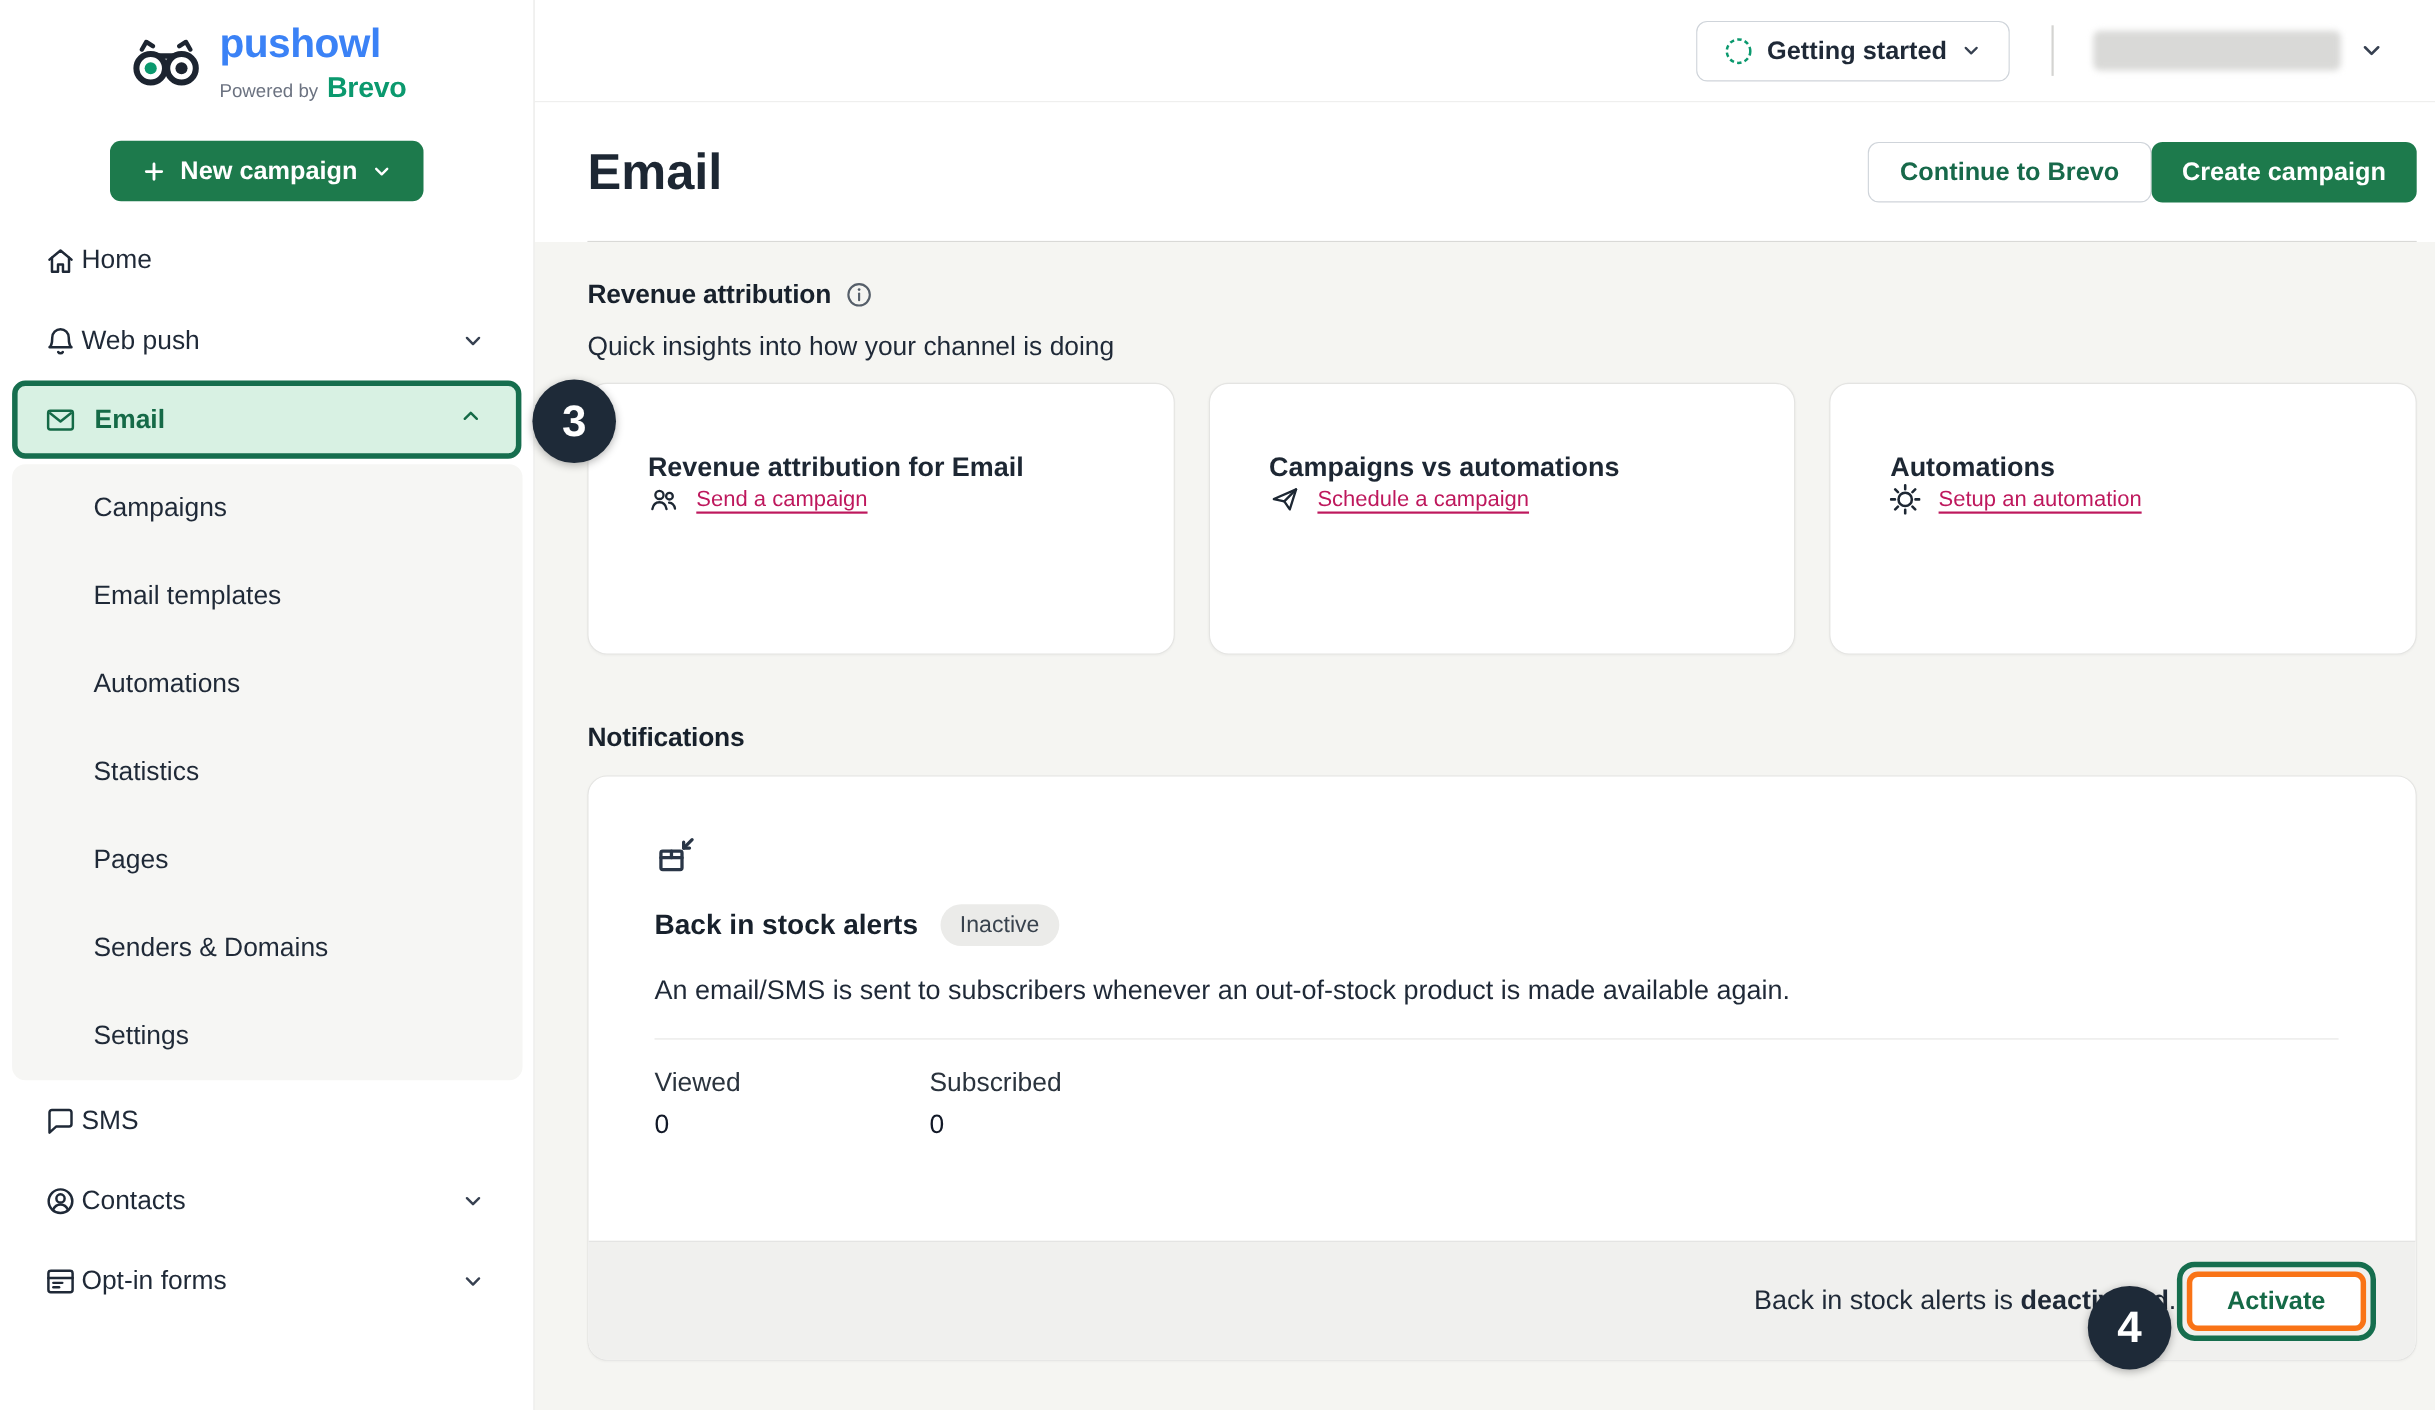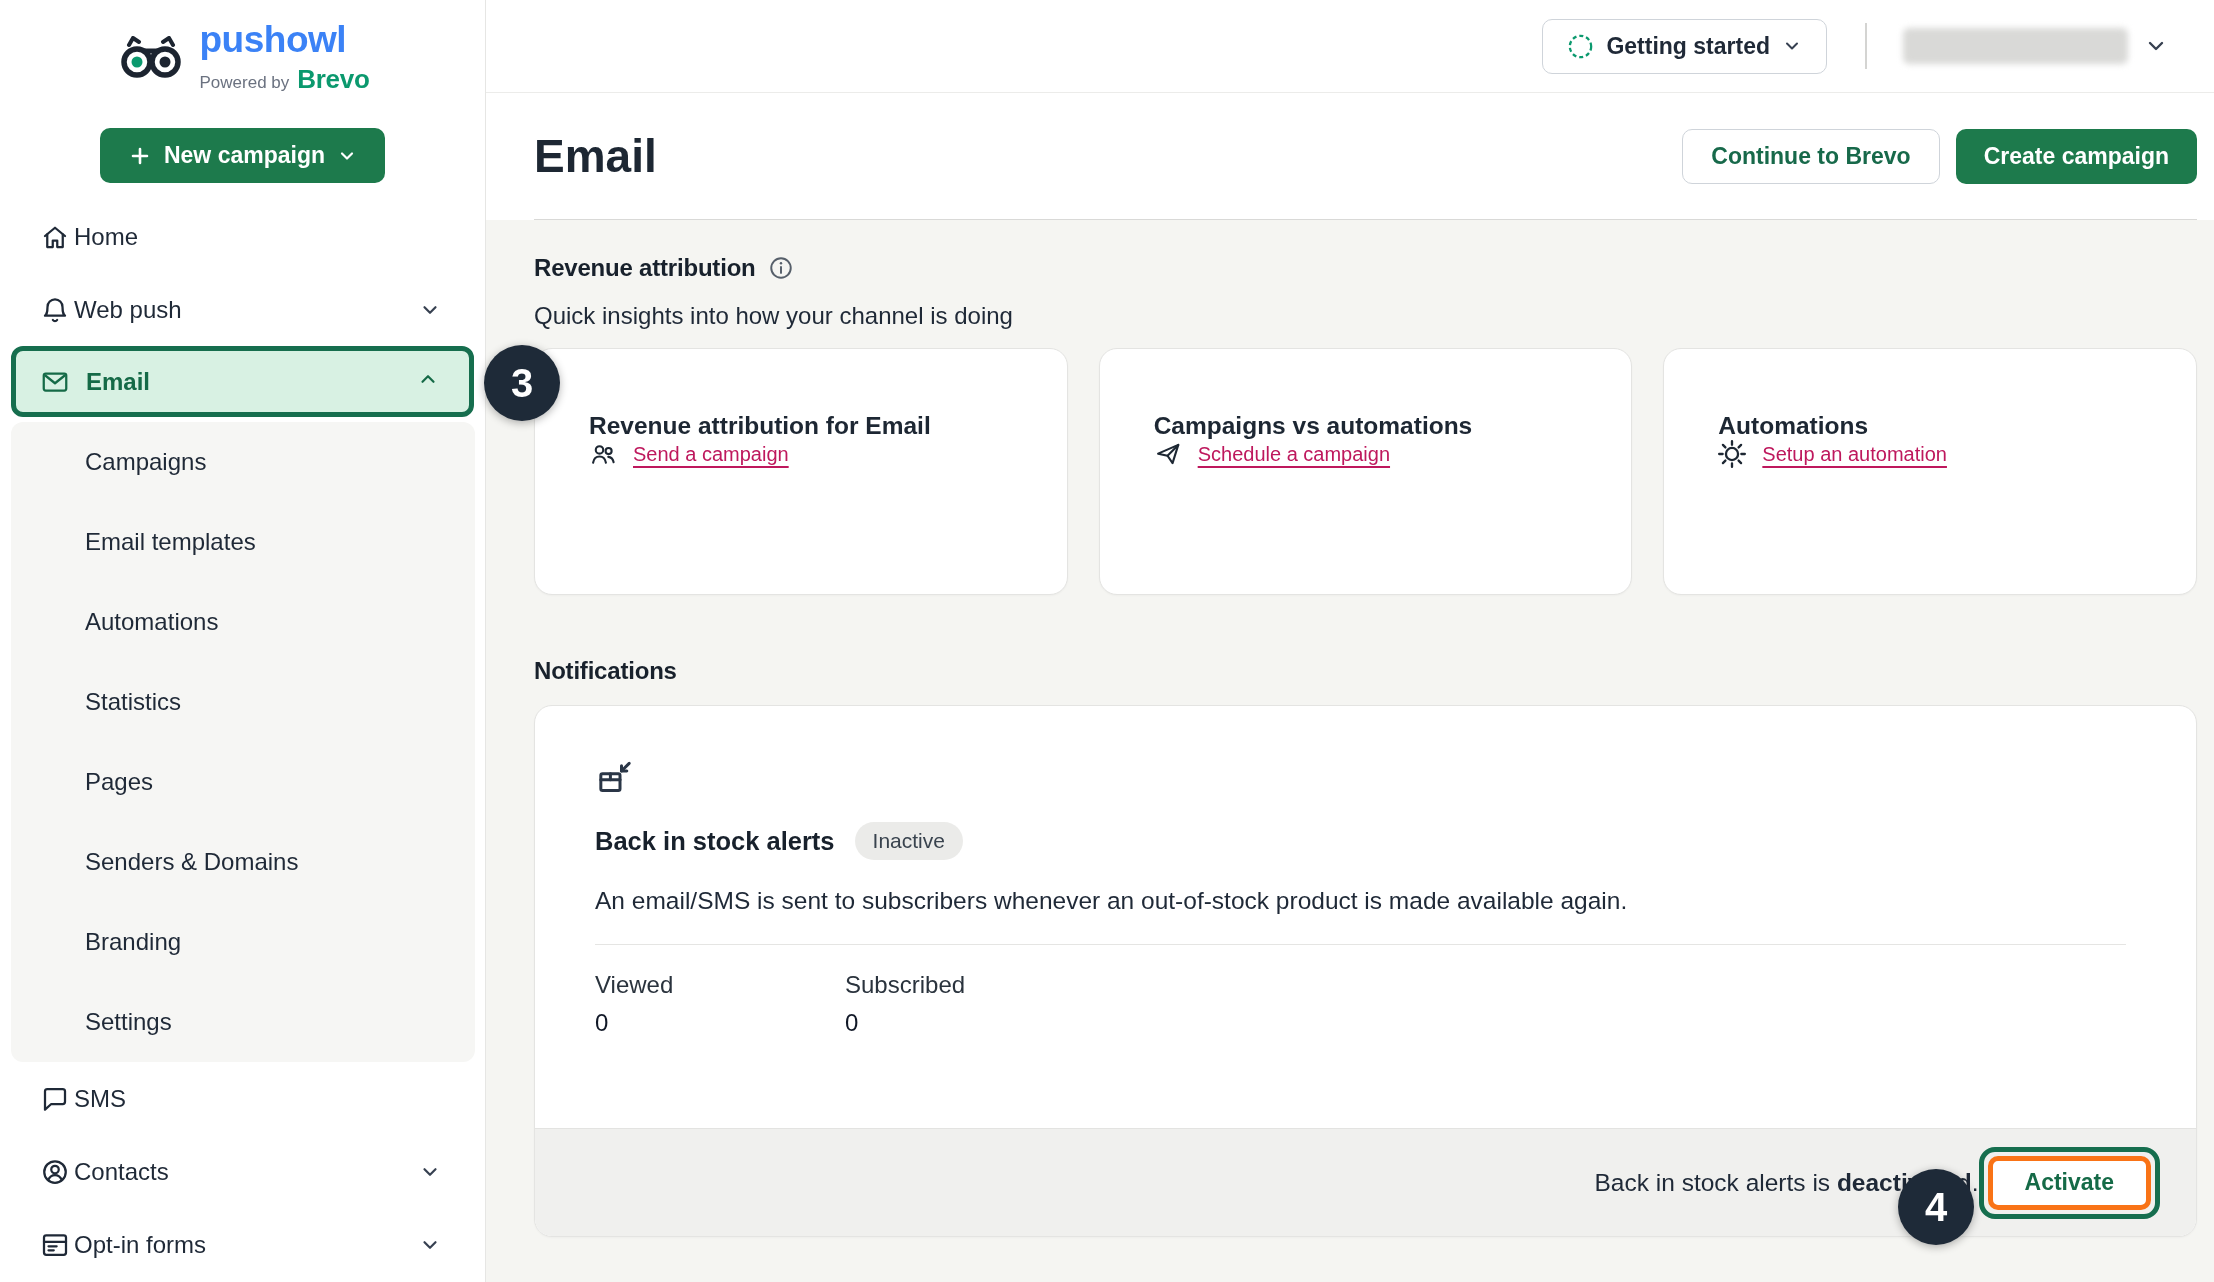--- a/index.html
+++ b/index.html
@@ -57,21 +57,21 @@
   }
   .trial-btn { margin-left:34px; padding:0 30px; }
   .vdiv { margin-left:38px; width:2px; height:46px; background:#d4d4d2; }
   .account { margin-left:36px; display:flex; align-items:center; gap:16px; cursor:pointer; }
   .redacted { width:225px; height:36px; background:#d9d9d7; border-radius:6px; filter:blur(3px); }
   .account .chev { color:#374151; display:flex; }
 
   .page-band { background:#fff; }
   .page-header { height:126px; margin:0 17px 0 48px; display:flex; align-items:center; justify-content:space-between; }
   h1 { font-size:46px; font-weight:600; color:#1d2733; }
-  .header-actions { display:flex; gap:16px; }
+  .header-actions { display:flex; }
   .btn-outline-green {
     height:55px; padding:0 28px; background:#fff; border:1.5px solid #cfd4da; border-radius:10px;
     color:#17694a; font-family:inherit; font-size:23px; font-weight:600; cursor:pointer;
   }
   .btn-green {
     height:55px; padding:0 28px; background:#1d7a4c; border:none; border-radius:10px;
     color:#fff; font-family:inherit; font-size:23px; font-weight:600; cursor:pointer;
   }
   .band-divider { height:1px; background:#d9d9d7; margin:0 17px 0 48px; }
 
@@ -221,23 +221,20 @@
         <div class="submenu-item">
             <span>Statistics</span>
           </div>
         <div class="submenu-item">
             <span>Pages</span>
           </div>
         <div class="submenu-item">
             <span>Senders &amp; Domains</span>
           </div>
         <div class="submenu-item">
-            <span>Branding</span>
-          </div>
-        <div class="submenu-item">
             <span>Settings</span>
           </div>
       </div>
 
       <div class="nav-item">
         <span class="icn">
           <svg width="30" height="30" viewBox="0 0 24 24" fill="none" stroke="currentColor" stroke-width="1.8" stroke-linecap="round" stroke-linejoin="round">
               <path d="M4 5.8A1.8 1.8 0 0 1 5.8 4h12.4A1.8 1.8 0 0 1 20 5.8v8.4a1.8 1.8 0 0 1-1.8 1.8H9l-5 4.5z"></path>
             </svg>
         </span>

